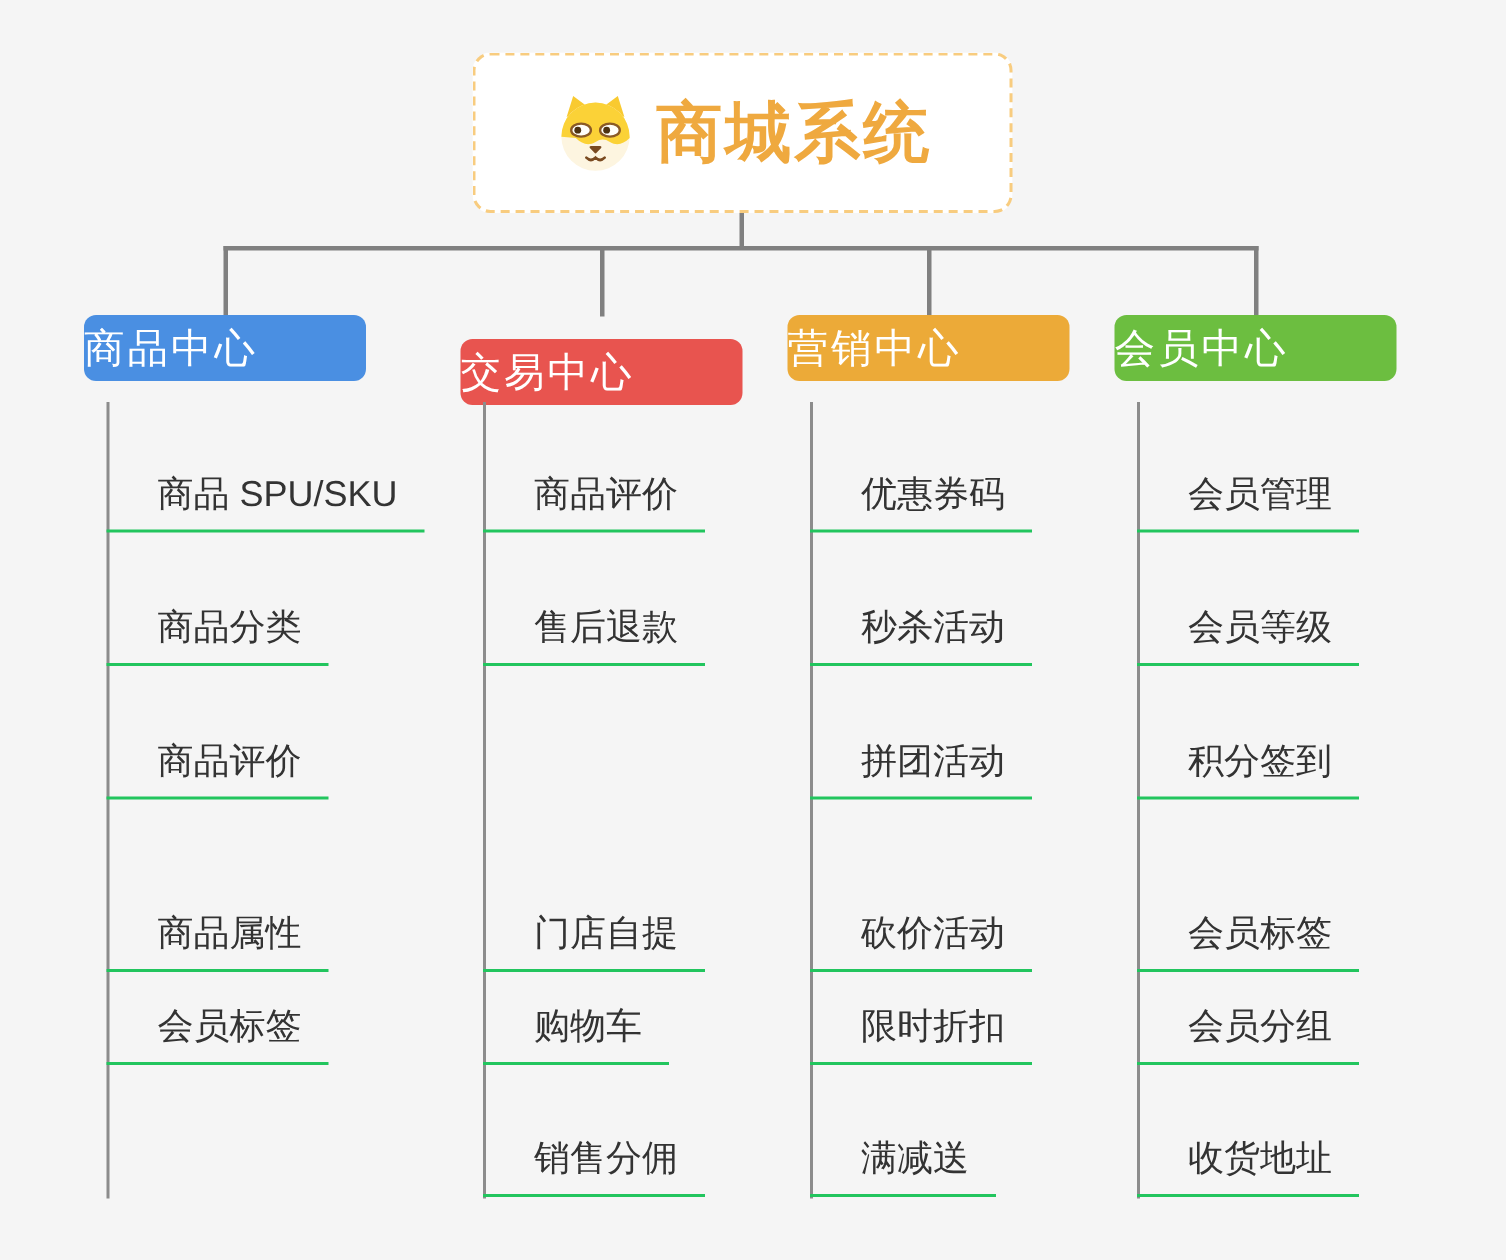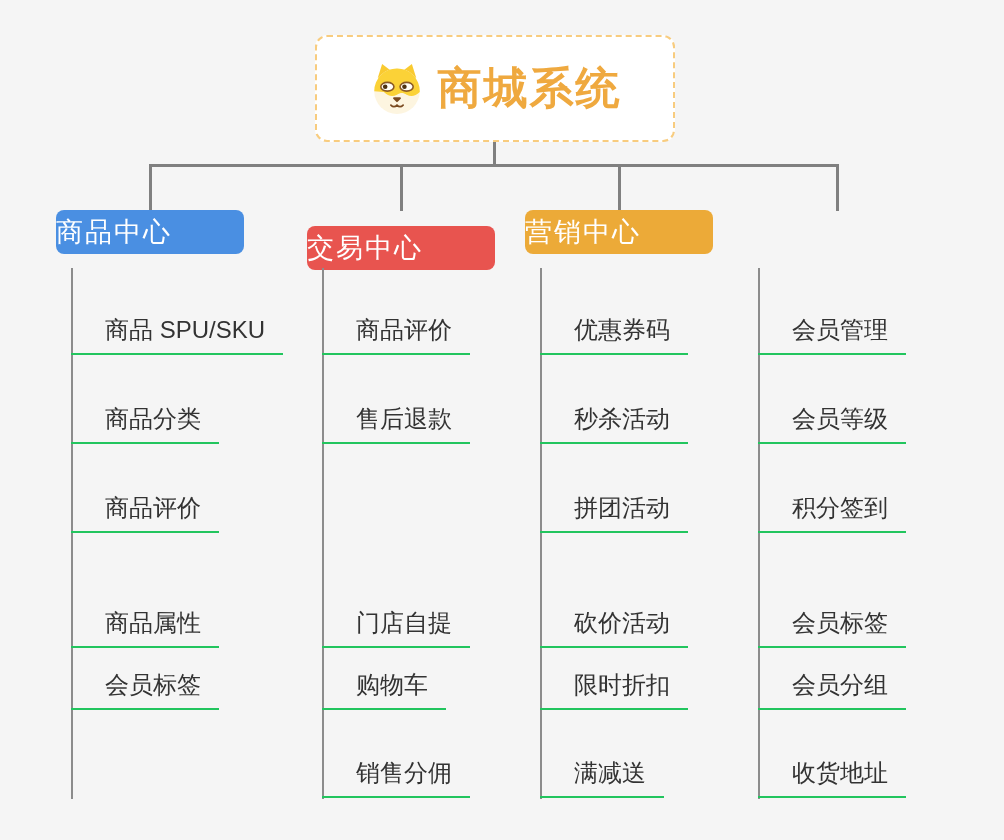--- a/index.html
+++ b/index.html
@@ -127,20 +127,23 @@
 
   <div class="branch b1" style="background: rgb(74, 143, 226);">
     <span>商品中心</span>
   </div>
   <div class="branch b2" style="background: rgb(232, 84, 79); margin-top: 16px;">
     <span>交易中心</span>
   </div>
   <div class="branch b3" style="background: rgb(236, 170, 56);">
     <span>营销中心</span>
   </div>
+  <div class="branch b4" style="background: rgb(108, 190, 64);">
+    <span>会员中心</span>
+  </div>
 
   <div class="spine s1"></div>
   <div class="spine s2"></div>
   <div class="spine s3"></div>
   <div class="spine s4"></div>
 
   <div class="item c1 r1">商品 SPU/SKU</div>
   <div class="item c1 r2">商品分类</div>
   <div class="item c1 r3">商品评价</div>
   <div class="item c1 r4">商品属性</div>

